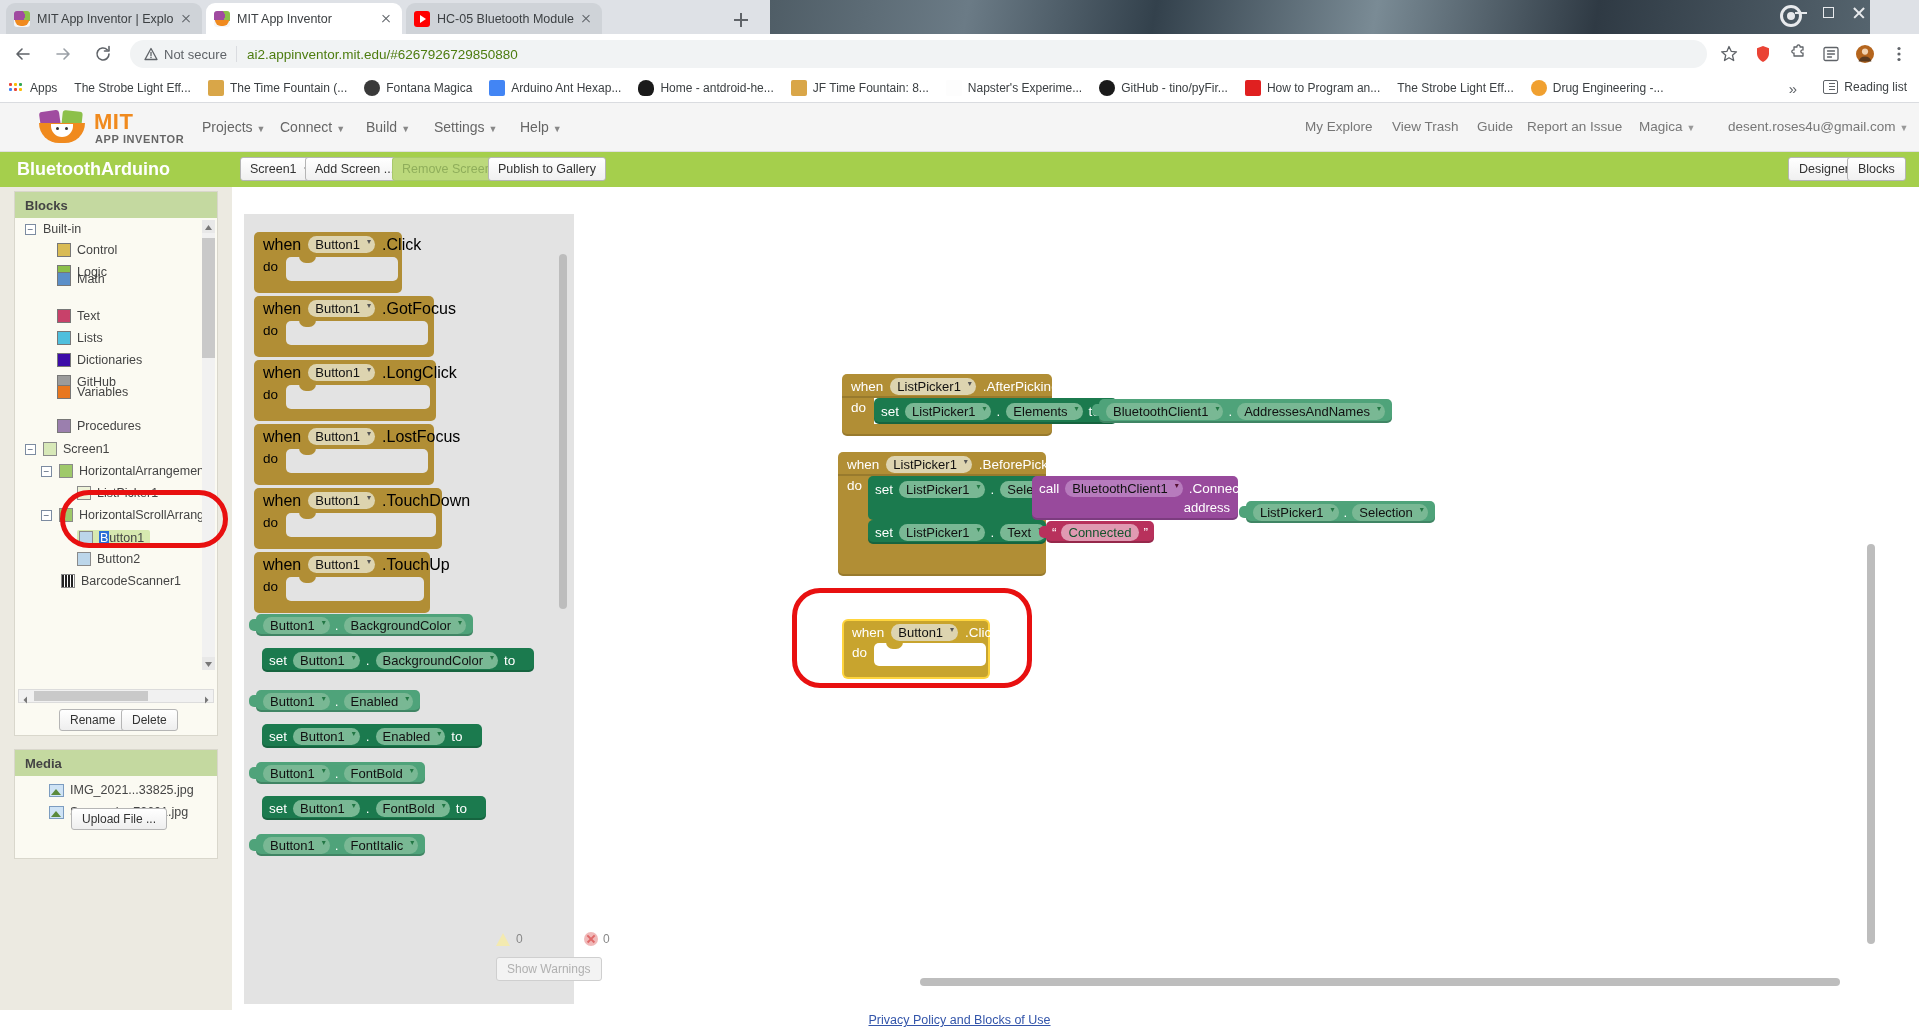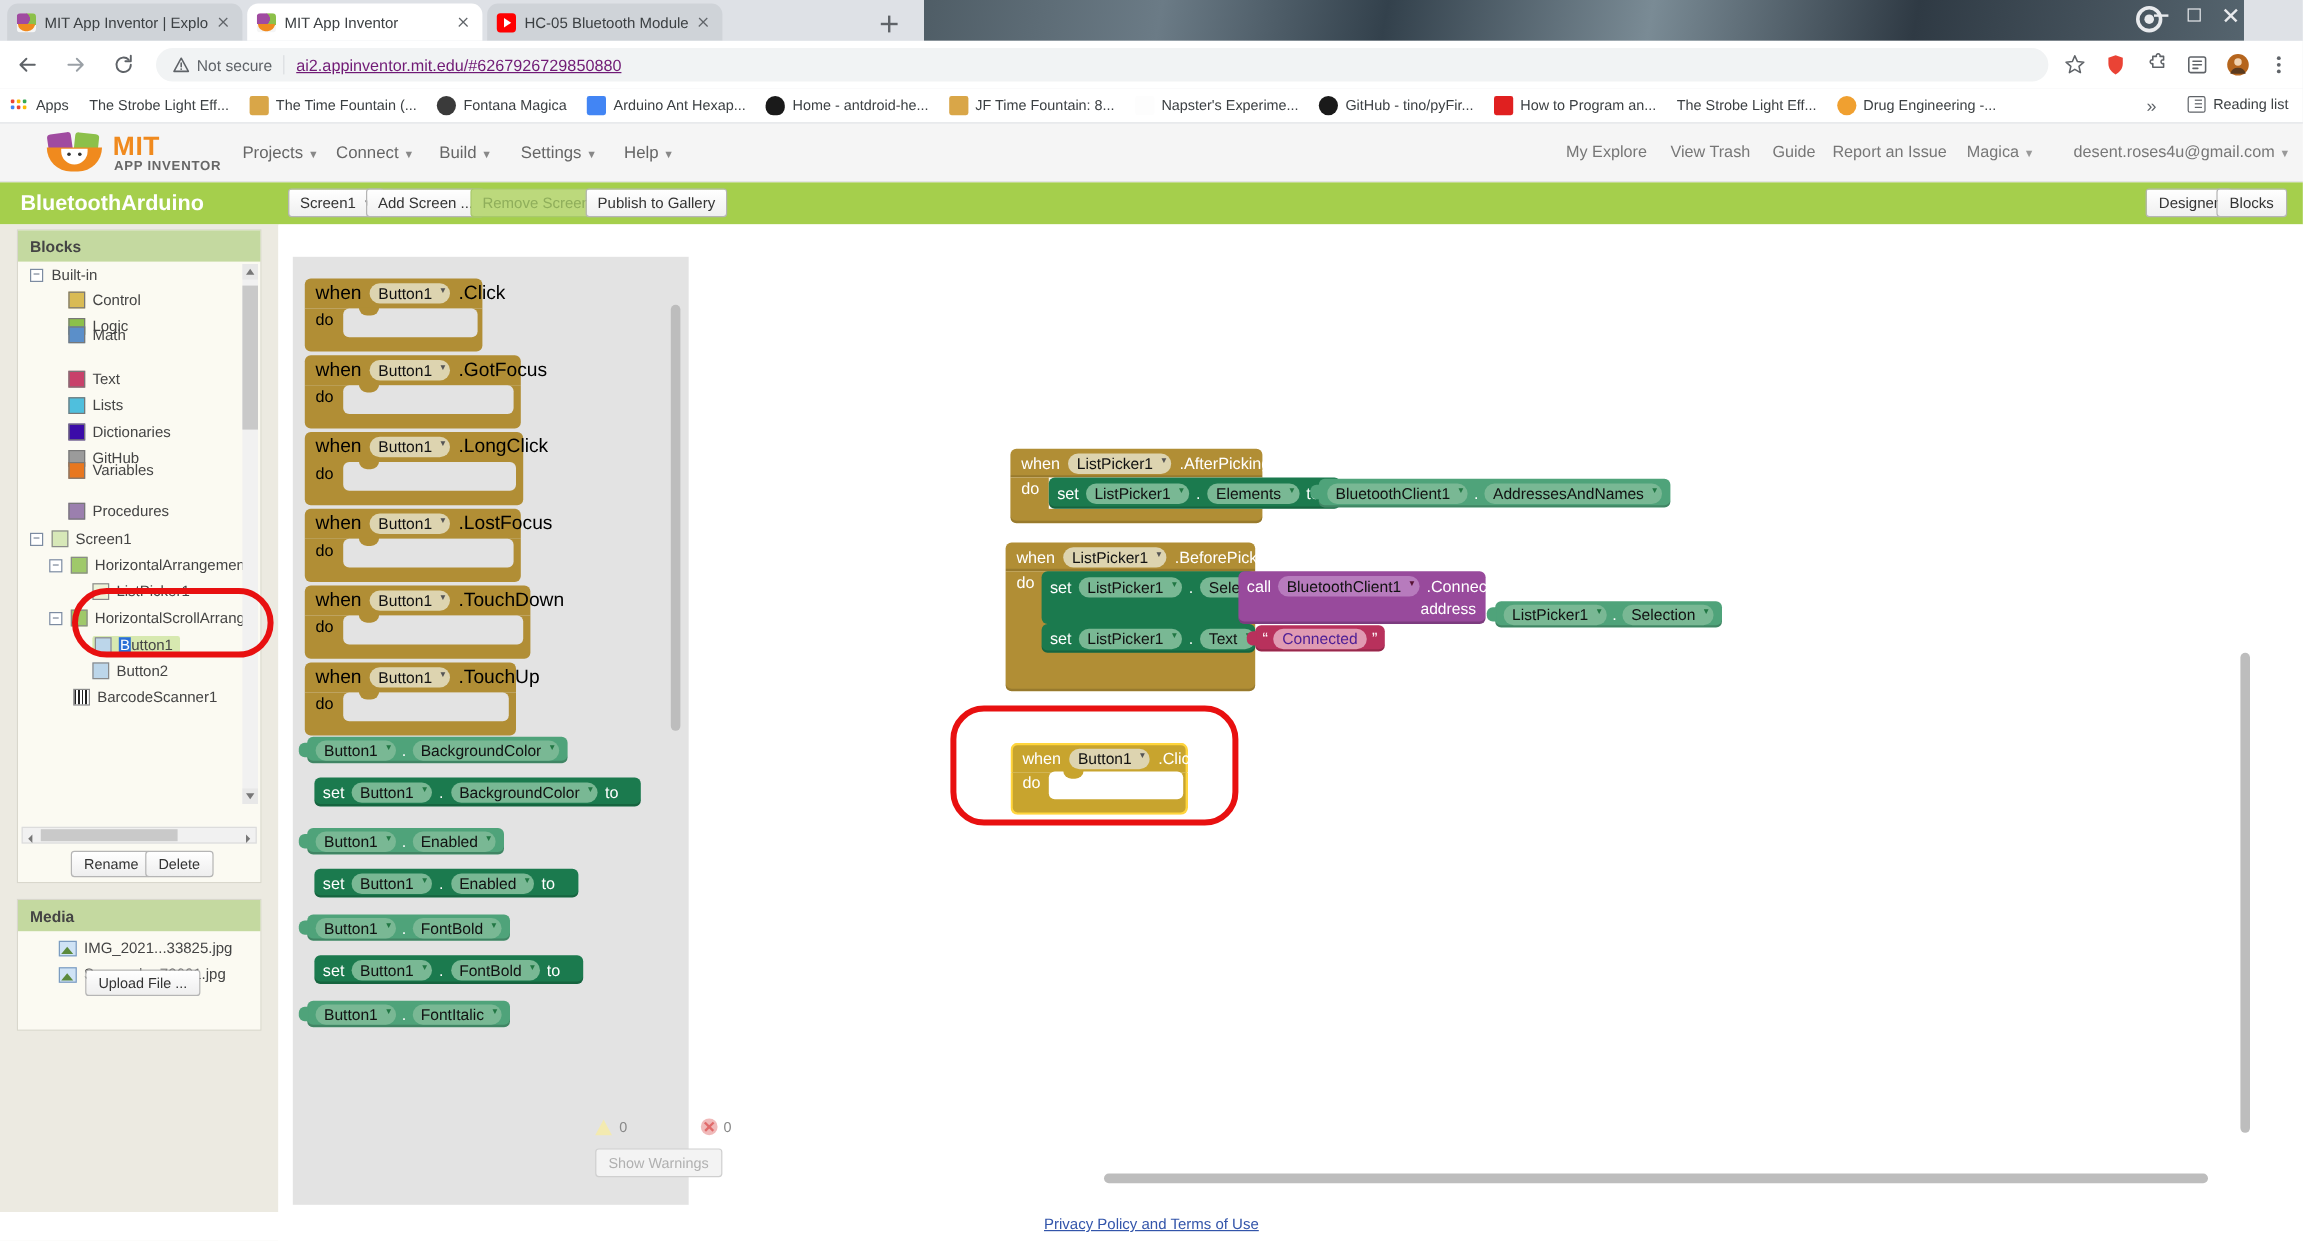--- a/index.html
+++ b/index.html
@@ -55,21 +55,21 @@
 
   
   #addrbar { position:absolute; left:0; top:34px; width:1919px; height:40px; background:#ffffff; display:flex; align-items:center; }
   .navbtn { width:34px; height:34px; margin-left:6px; position:relative; color:#5f6368; flex:0 0 34px; }
   .navbtn svg { position:absolute; left:7px; top:7px; }
   #omnibox { flex:1 1 auto; height:28px; margin:0 12px 0 10px; background:#f1f3f4; border-radius:14px; display:flex; align-items:center; padding:0 14px; font-size:13px; color:#202124; }
   .warnicon { width:14px; height:14px; margin-right:6px; position:relative; flex:0 0 14px; }
   .warnicon svg { position:absolute; left:0; top:0; }
   #notsecure { color:#5f6368; font-size:13px; margin-right:9px; }
   #omnibox-sep { width:1px; height:16px; background:#dadce0; margin-right:10px; }
-  #omnibox-url { color:#701a75; font-size:13.5px;text-decoration:underline; }
+  #omnibox-url { color:#4d7c0f; font-size:13.5px; }
   .omni-right { display:flex; align-items:center; gap:14px; padding-right:10px; }
   .omni-icon { width:20px; height:20px; position:relative; }
 
   
   #bookmarks { position:absolute; left:0; top:74px; width:1919px; height:29px; background:#ffffff; display:flex; align-items:center; padding-left:8px; font-size:12px; color:#3c4043; border-bottom:1px solid #dadce0; }
   .bm { display:flex; align-items:center; margin-right:17px; white-space:nowrap; }
   .bm .bmico { width:16px; height:16px; margin-right:6px; flex:0 0 16px; border-radius:2px; position:relative; }
   #apps-grid { width:16px; height:16px; margin-right:6px; position:relative; }
   #apps-grid i { position:absolute; width:3.4px; height:3.4px; border-radius:1px; }
   #bm-overflow { position:absolute; right:122px; top:6px; font-size:15px; color:#5f6368; }
@@ -138,21 +138,21 @@
   
   .blk { position:absolute; font-size:13.5px; color:#ffffff; }
   .hat { position:relative; background:#b18e35; border-radius:5px; box-shadow:inset 0 -2px 0 rgba(0,0,0,.14); }
   .hat .row1 { display:flex; align-items:center; height:24px; padding:0 9px; gap:7px; }
   .fld { background:#ddd4b0; color:#111; border-radius:9px; padding:1px 15px 1px 7px; font-size:13px; position:relative; white-space:nowrap; }
   .fld::after { content:"▾"; position:absolute; right:4px; top:1px; font-size:8px; color:#555; }
   .fld-g { background:#79b894; color:#111; border-radius:9px; padding:1px 15px 1px 7px; font-size:13px; position:relative; white-space:nowrap; }
   .fld-g::after { content:"▾"; position:absolute; right:4px; top:1px; font-size:8px; color:#274; }
   .fld-p { background:#b77bbd; color:#111; border-radius:9px; padding:1px 15px 1px 7px; font-size:13px; position:relative; white-space:nowrap; }
   .fld-p::after { content:"▾"; position:absolute; right:4px; top:1px; font-size:8px; color:#513; }
-  .fld-t { background:#e09ab2; color:#4c1d95; border-radius:9px; padding:1px 8px; font-size:13px; white-space:nowrap; }
+  .fld-t { background:#e09ab2; color:#14532d; border-radius:9px; padding:1px 8px; font-size:13px; white-space:nowrap; }
 
   .setblk { background:#1b7a4e; border-radius:5px; display:flex; align-items:center; height:24px; padding:0 7px; gap:6px; box-shadow:inset 0 -2px 0 rgba(0,0,0,.18); }
   .getblk { background:#4fa37a; border-radius:5px; display:flex; align-items:center; height:22px; padding:0 7px; gap:5px; box-shadow:inset 0 -2px 0 rgba(0,0,0,.18); }
   .callblk { background:#984a9c; border-radius:5px; box-shadow:inset 0 -2px 0 rgba(0,0,0,.18); }
   .textblk { background:#b8315c; border-radius:5px; display:flex; align-items:center; height:22px; padding:0 6px; gap:4px; box-shadow:inset 0 -2px 0 rgba(0,0,0,.18); }
   .plug { position:absolute; left:-7px; top:5px; width:8px; height:12px; border-radius:5px 0 0 5px; }
 
   
   .fhat { position:absolute; width:auto; }
   .fhat .top { background:#b18e35; border-radius:5px 5px 0 0; display:flex; align-items:center; height:25px; padding:0 9px; gap:7px; }
@@ -764,14 +764,14 @@
     <span>0</span>
   </div>
   <div id="errors">
     <span class="ecirc"></span>
     <span>0</span>
   </div>
   <div id="showwarn">Show Warnings</div>
 </div>
 
 <div id="footer">
-  <a href="#">Privacy Policy and Terms of Use</a>
+  <a href="#">Privacy Policy and Blocks of Use</a>
 </div>
 
 </body></html>

